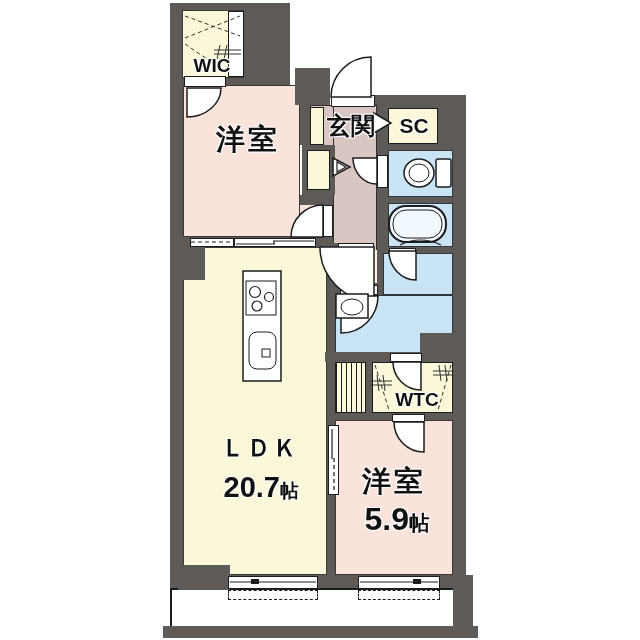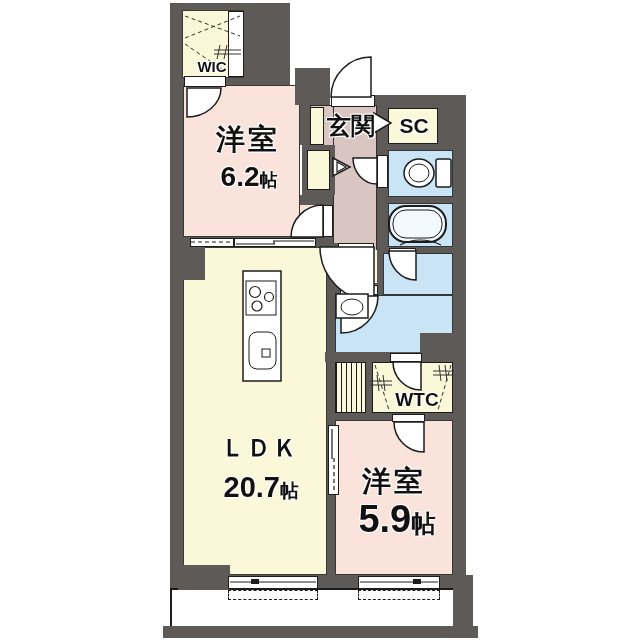--- a/index.html
+++ b/index.html
@@ -172,30 +172,27 @@
         <rect x="413" y="579" width="8" height="5"></rect>
     </g>
 
     <g fill="#ffffff" stroke="#1c1c1c" stroke-width="1.5">
       <polygon points="374,113 391,123 374,133"></polygon>
       <polygon points="333,158 350,167 333,176"></polygon>
       <polygon points="337,162 346,167 337,172" fill="none" stroke-width="1.2"></polygon>
     </g>
   </svg>
 
-  <div class="lbl" style="left:212px;top:66px;font-size:15px;">WIC</div>
+  <div class="lbl" style="left:212px;top:66px;font-size:19px;">WIC</div>
   <div class="lbl" style="left:248px;top:140px;font-size:29px;letter-spacing:3px;">洋室</div>
-  <div class="lbl" style="left:249px;top:177px;font-size:28px;">
-    <span>6.2</span><span class="unit">帖</span>
-  </div>
   <div class="lbl" style="left:351px;top:126px;font-size:24px;">玄関</div>
   <div class="lbl" style="left:414px;top:126px;font-size:21px;">SC</div>
   <div class="lbl" style="left:260px;top:448px;font-size:24px;letter-spacing:2px;">ＬＤＫ</div>
   <div class="lbl" style="left:261px;top:487px;font-size:29px;">
     <span>20.7</span><span class="unit">帖</span>
   </div>
   <div class="lbl" style="left:417px;top:400px;font-size:19px;">WTC</div>
   <div class="lbl" style="left:394px;top:482px;font-size:29px;letter-spacing:3px;">洋室</div>
-  <div class="lbl" style="left:397px;top:519px;font-size:38px;">
+  <div class="lbl" style="left:397px;top:519px;font-size:32px;">
     <span>5.9</span><span class="unit">帖</span>
   </div>
 
 </div>
 
 </body></html>

